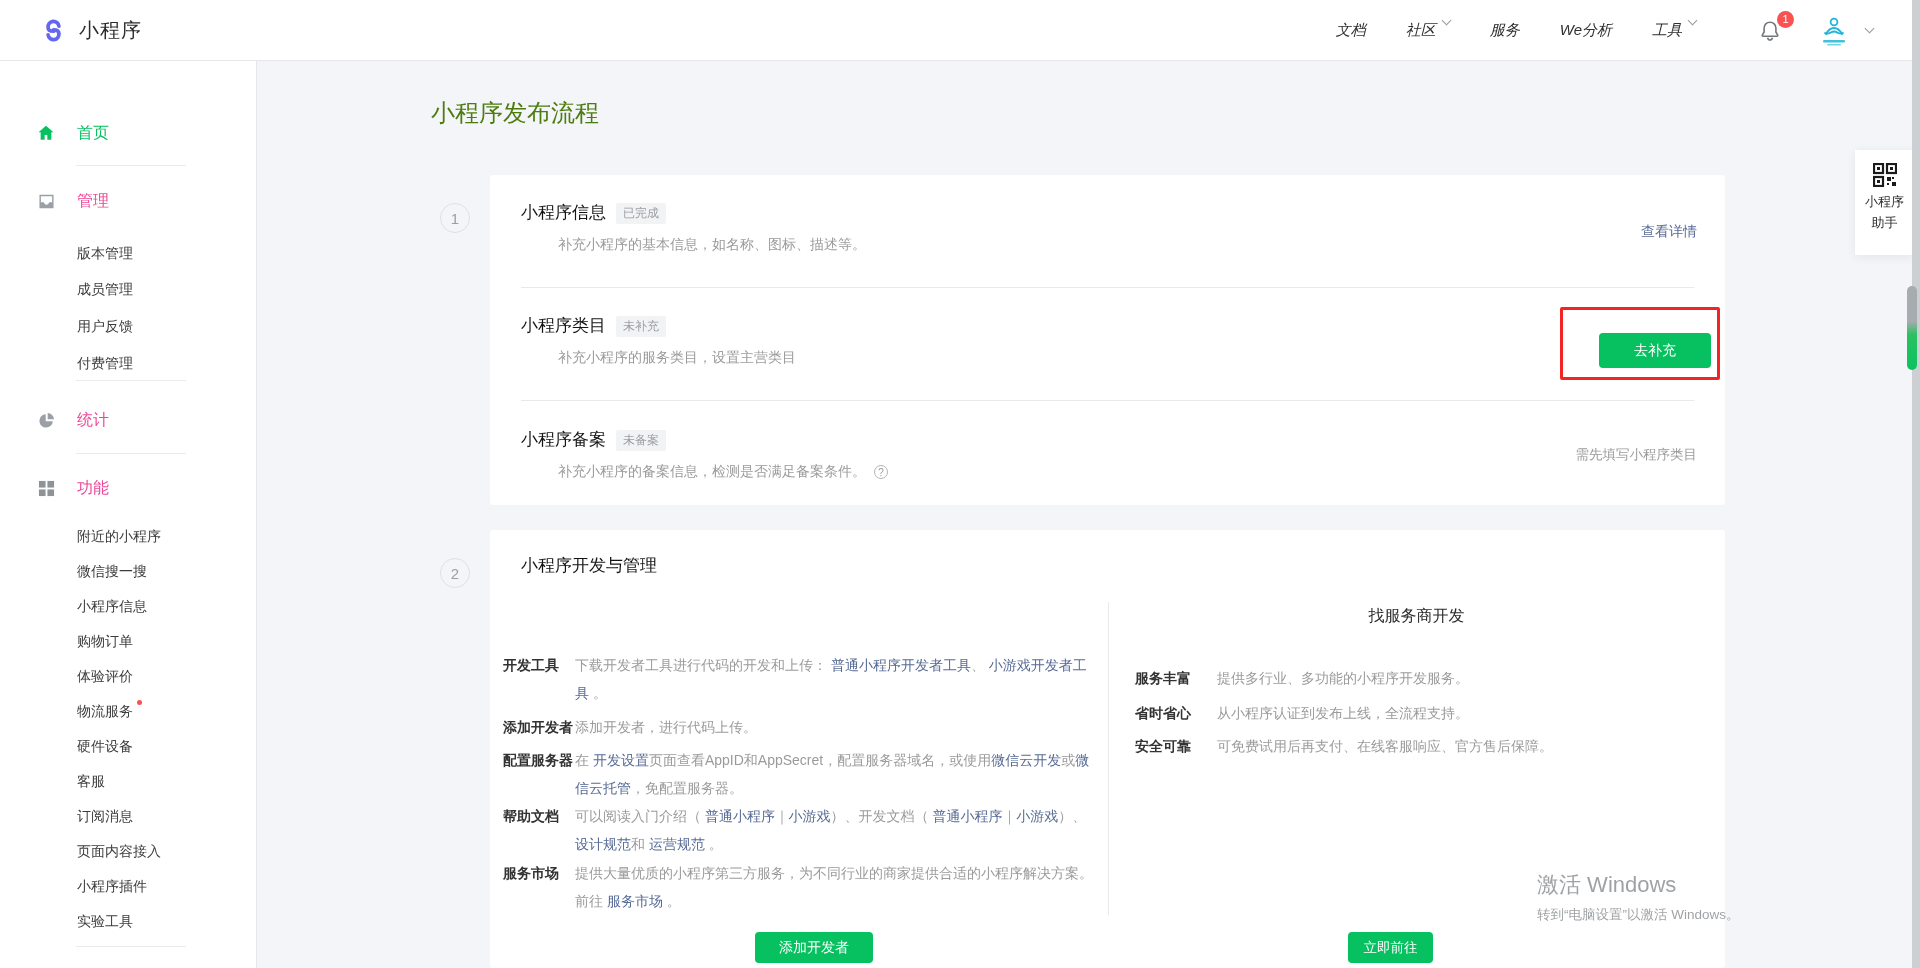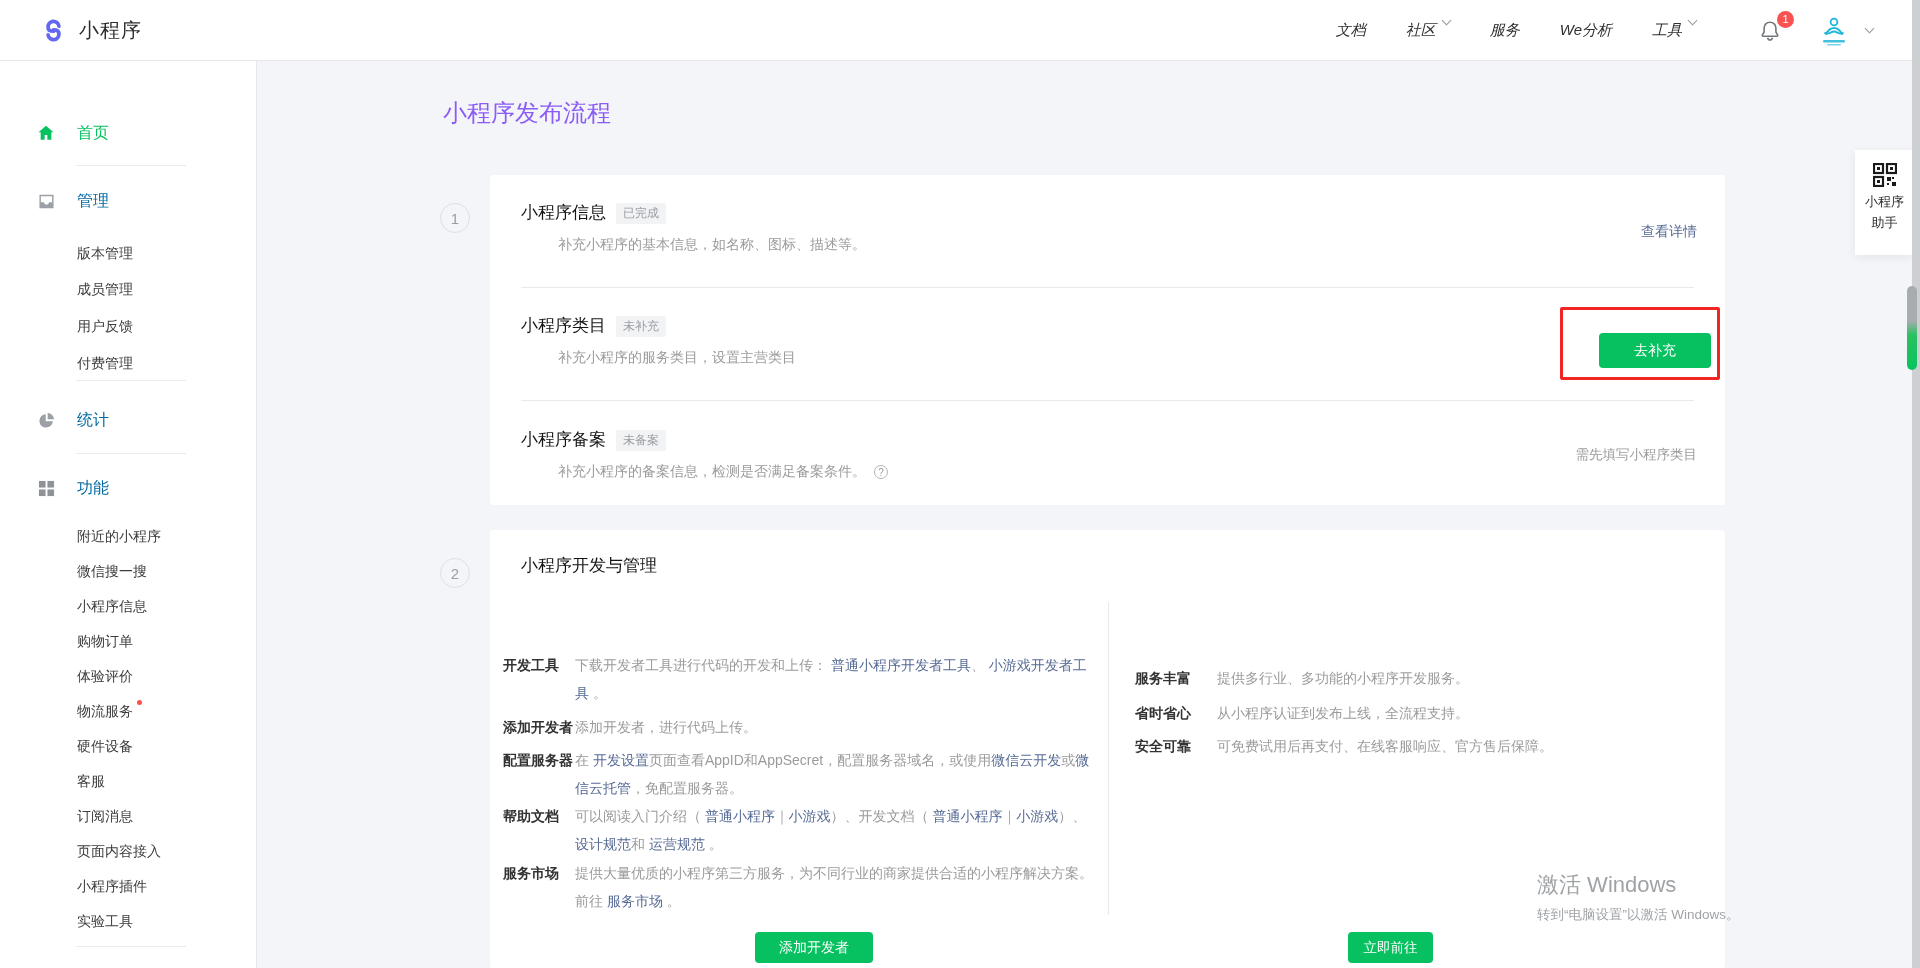--- a/index.html
+++ b/index.html
@@ -15,28 +15,28 @@
   .caret { width:7px; height:7px; border-right:1.5px solid #9a9a9a; border-bottom:1.5px solid #9a9a9a; transform:rotate(45deg); display:inline-block; margin-left:7px; margin-top:-4px; }
   .bell-wrap { position:relative; margin-left:62px; width:26px; height:26px; }
   .badge { position:absolute; top:-7px; right:-10px; min-width:17px; height:17px; border-radius:9px; background:#fa5151; color:#fff; font-size:11px; line-height:17px; text-align:center; padding:0 3px; }
   .avatar { margin-left:34px; width:32px; height:34px; display:flex; flex-direction:column; align-items:center; }
   .acct-caret { margin-left:16px; }
 
   
   .sidebar { position:absolute; left:0; top:61px; width:257px; height:907px; background:#fff; border-right:1px solid #e7e7eb; z-index:20; }
   .side-row { position:absolute; left:0; width:227px; height:24px; display:flex; align-items:center; cursor:pointer; }
   .side-row .icon { position:absolute; left:36px; width:20px; height:20px; display:flex; align-items:center; justify-content:center; }
-  .side-row .lbl { position:absolute; left:77px; font-size:16px; color:#0369a1; }
+  .side-row .lbl { position:absolute; left:77px; font-size:16px; color:#ec4899; }
   .side-row.active .lbl { color:#07c160; }
   .side-sub { position:absolute; left:77px; font-size:14px; color:#3c3c3c; height:20px; line-height:20px; cursor:pointer; }
   .side-div { position:absolute; left:76px; width:110px; height:1px; background:#ebebeb; }
   .red-dot { position:absolute; top:-3px; right:-9px; width:5px; height:5px; border-radius:50%; background:#fa5151; }
 
   
-  .page-title { position:absolute; left:443px; top:97px; font-size:24px; font-weight:500; color:#8b5cf6;font-family:Liberation Serif, serif; }
+  .page-title { position:absolute; left:431px; top:97px; font-size:24px; font-weight:500; color:#4d7c0f;font-family:Liberation Serif, serif; }
   .step-circle { position:absolute; left:440px; width:30px; height:30px; border:1px solid #e0e0e0; border-radius:50%; color:#9e9e9e; font-size:15px; display:flex; align-items:center; justify-content:center; background:transparent; }
   .card { position:absolute; left:490px; width:1235px; background:#fff; border-radius:3px; }
   .card1 { top:175px; height:330px; }
   .card2 { top:530px; height:438px; }
   .row-title { position:absolute; left:31px; display:flex; align-items:flex-end; gap:10px; font-size:17px; font-weight:500; color:#141414; }
   .badge-gray { font-size:12px; font-weight:400; color:#9a9da3; background:#f2f3f5; padding:2px 7px; border-radius:2px; }
   .row-desc { position:absolute; left:48px; font-size:14px; color:#9b9b9b; display:flex; align-items:center;margin-left:20px; }
   .h-div { position:absolute; left:31px; right:31px; height:1px; background:#e9e9e9; }
   .link { color:#576b95; cursor:pointer; }
   .detail-link { position:absolute; right:28px; top:48px; font-size:14px; color:#576b95; cursor:pointer; }
@@ -220,20 +220,21 @@
     <span>补充小程序的备案信息，检测是否满足备案条件。</span>
     <span class="help-circle">?</span>
   </div>
   <span class="need-first">需先填写小程序类目</span>
 </section>
 
 <div class="step-circle" style="top:558px;">2</div>
 
 <section class="card card2">
   <div class="card2-title">小程序开发与管理</div>
+  <div class="col-header right">找服务商开发</div>
   <div class="v-div"></div>
 
   <div class="t-row" style="top:121px;">
     <div class="t-label">开发工具</div>
     <div class="t-text"><span>下载开发者工具进行代码的开发和上传： </span><span class="link">普通小程序开发者工具</span><span>、 </span><span class="link">小游戏开发者工具</span><span> 。</span></div>
   </div>
   <div class="t-row" style="top:183px;">
     <div class="t-label">添加开发者</div>
     <div class="t-text"><span>添加开发者，进行代码上传。</span></div>
   </div>

